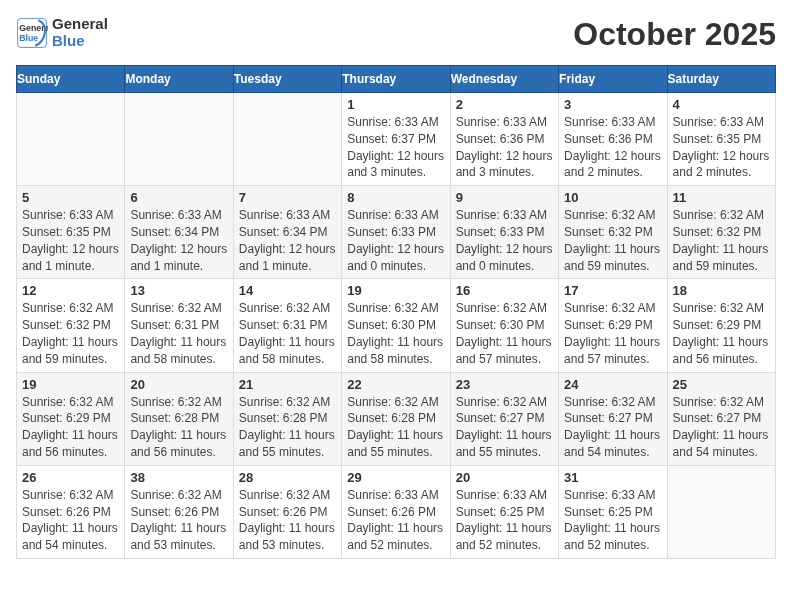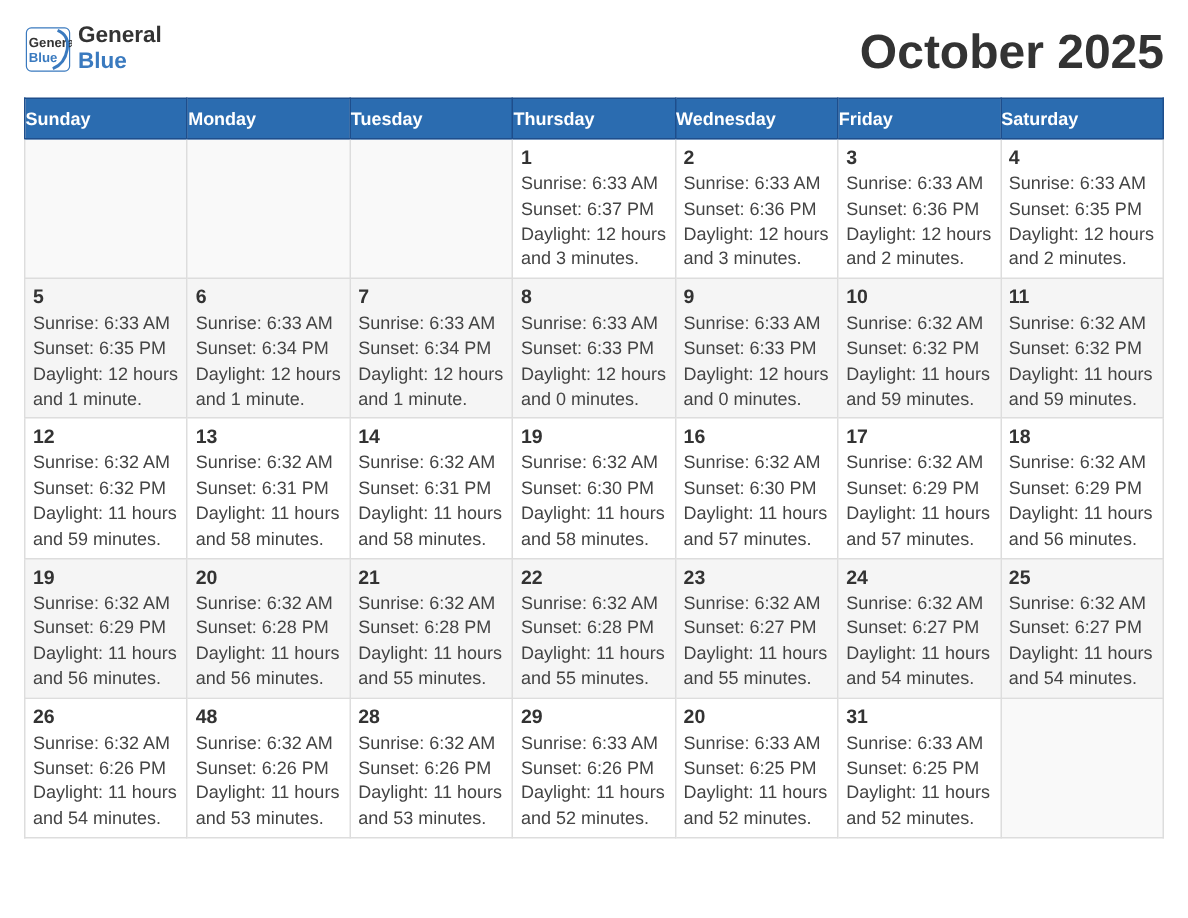--- a/index.html
+++ b/index.html
@@ -306,21 +306,21 @@
       </tr>
       <tr>
         <td>
           <span class="day-number">26</span>
           <div class="day-info" style="white-space: pre-line;">Sunrise: 6:32 AM
 Sunset: 6:26 PM
 Daylight: 11 hours
 and 54 minutes.</div>
         </td>
         <td>
-          <span class="day-number">48</span>
+          <span class="day-number">38</span>
           <div class="day-info" style="white-space: pre-line;">Sunrise: 6:32 AM
 Sunset: 6:26 PM
 Daylight: 11 hours
 and 53 minutes.</div>
         </td>
         <td>
           <span class="day-number">28</span>
           <div class="day-info" style="white-space: pre-line;">Sunrise: 6:32 AM
 Sunset: 6:26 PM
 Daylight: 11 hours

